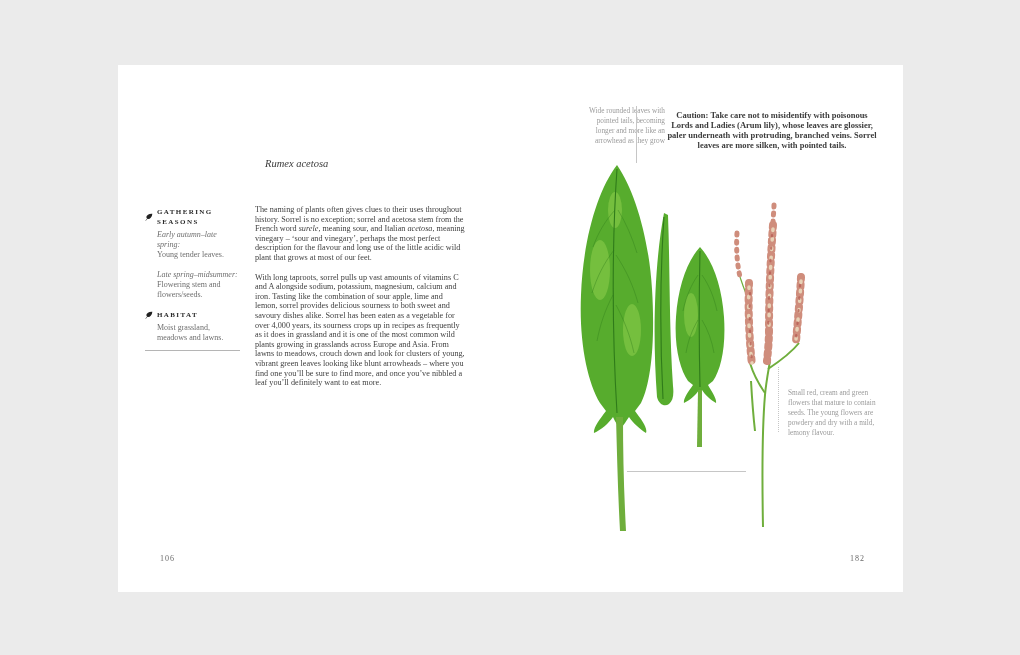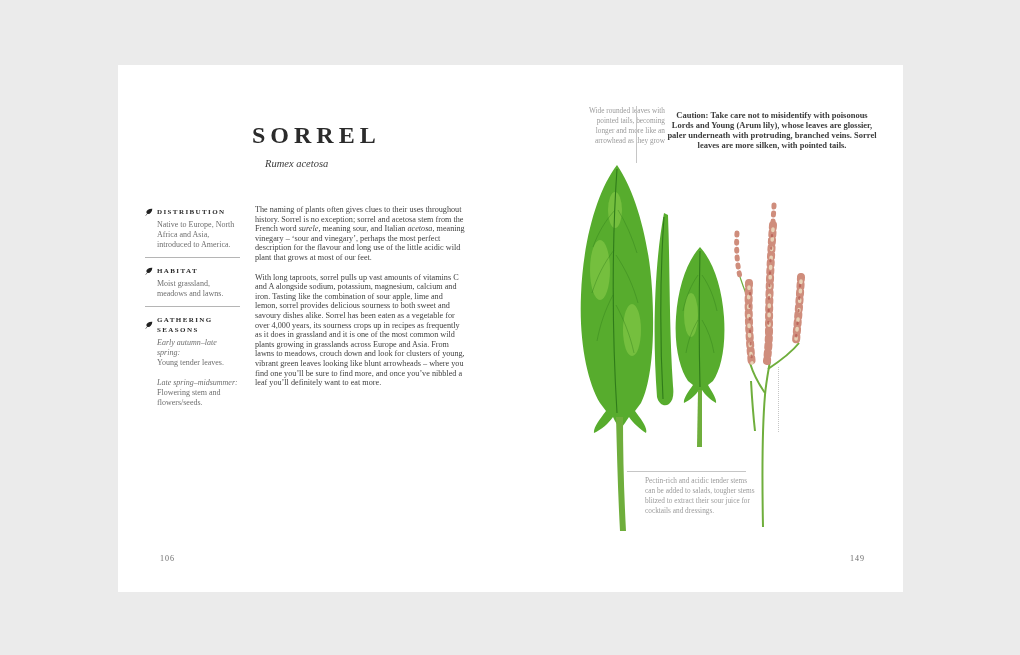--- a/index.html
+++ b/index.html
@@ -59,79 +59,67 @@
   .beads.sm{stroke-width:5;stroke-dasharray:2 6;}
   .beads2{stroke:var(--flower-cream,#ead9bd);stroke-width:3.5;fill:none;stroke-dasharray:1.5 8;stroke-linecap:round;opacity:.9;}
   .beads3{stroke:var(--flower-red,#b65f55);stroke-width:2.2;fill:none;stroke-dasharray:1.5 11;stroke-linecap:round;opacity:.8;}
 </style>
 </head>
 <body>
 
 <div class="canvas">
   <div class="book">
 
-    <h1 class="abs title">SORREL</h1>
     <div class="abs latin">Rumex acetosa</div>
 
     <aside class="abs sidebar">
 
-      <div class="sb-section">
-        <div class="sb-head">
-          <svg class="leaf-glyph" viewBox="0 0 12 12">
-            <path d="M11,1 C6,0.6 2.6,2.8 2.1,5.8 C1.8,7.6 3,9 4.8,9 C8,9 10.6,5.6 11,1 Z" fill="#222"></path>
-            <path d="M1,11.5 C3,8.5 5.5,6 8.5,3.5" stroke="#222" stroke-width="0.9" fill="none"></path>
-          </svg>
-          <span class="txt">DISTRIBUTION</span>
-        </div>
-        <div class="sb-text">Native to Europe, North Africa and Asia, introduced to America.</div>
-        <hr class="sb-rule">
-      </div>
-
-      <div class="sb-section">
-        <div class="sb-head">
-          <svg class="leaf-glyph" viewBox="0 0 12 12">
-            <path d="M11,1 C6,0.6 2.6,2.8 2.1,5.8 C1.8,7.6 3,9 4.8,9 C8,9 10.6,5.6 11,1 Z" fill="#222"></path>
-            <path d="M1,11.5 C3,8.5 5.5,6 8.5,3.5" stroke="#222" stroke-width="0.9" fill="none"></path>
-          </svg>
-          <span class="txt">HABITAT</span>
-        </div>
-        <div class="sb-text">Moist grassland, meadows and lawns.</div>
-        <hr class="sb-rule">
-      </div>
 
       <div class="sb-section">
         <div class="sb-head">
           <svg class="leaf-glyph" viewBox="0 0 12 12">
             <path d="M11,1 C6,0.6 2.6,2.8 2.1,5.8 C1.8,7.6 3,9 4.8,9 C8,9 10.6,5.6 11,1 Z" fill="#222"></path>
             <path d="M1,11.5 C3,8.5 5.5,6 8.5,3.5" stroke="#222" stroke-width="0.9" fill="none"></path>
           </svg>
           <span class="txt">GATHERING SEASONS</span>
         </div>
         <div class="sb-text">
           <div class="sb-entry">
             <span class="sb-season">Early autumn–late spring:</span>
             <span>Young tender leaves.</span>
           </div>
           <div class="sb-entry">
             <span class="sb-season">Late spring–midsummer:</span>
             <span>Flowering stem and flowers/seeds.</span>
           </div>
         </div>
       </div>
+
+      <div class="sb-section">
+        <div class="sb-head">
+          <svg class="leaf-glyph" viewBox="0 0 12 12">
+            <path d="M11,1 C6,0.6 2.6,2.8 2.1,5.8 C1.8,7.6 3,9 4.8,9 C8,9 10.6,5.6 11,1 Z" fill="#222"></path>
+            <path d="M1,11.5 C3,8.5 5.5,6 8.5,3.5" stroke="#222" stroke-width="0.9" fill="none"></path>
+          </svg>
+          <span class="txt">HABITAT</span>
+        </div>
+        <div class="sb-text">Moist grassland, meadows and lawns.</div>
+        <hr class="sb-rule">
+      </div>
     </aside>
 
     <div class="abs intro">
       <p><span>The naming of plants often gives clues to their uses throughout history. Sorrel is no exception; sorrel and acetosa stem from the French word </span><span class="it">surele</span><span>, meaning sour, and Italian </span><span class="it">acetosa</span><span>, meaning vinegary – ‘sour and vinegary’, perhaps the most perfect description for the flavour and long use of the little acidic wild plant that grows at most of our feet.</span></p>
       <p>With long taproots, sorrel pulls up vast amounts of vitamins C and A alongside sodium, potassium, magnesium, calcium and iron. Tasting like the combination of sour apple, lime and lemon, sorrel provides delicious sourness to both sweet and savoury dishes alike. Sorrel has been eaten as a vegetable for over 4,000 years, its sourness crops up in recipes as frequently as it does in grassland and it is one of the most common wild plants growing in grasslands across Europe and Asia. From lawns to meadows, crouch down and look for clusters of young, vibrant green leaves looking like blunt arrowheads – where you find one you’ll be sure to find more, and once you’ve nibbled a leaf you’ll definitely want to eat more.</p>
     </div>
 
     <div class="abs folio folio-left">106</div>
 
     <div class="abs caution">
-      <p>Caution: Take care not to misidentify with poisonous Lords and Young (Arum lily), whose leaves are glossier, paler underneath with protruding, branched veins. Sorrel leaves are more silken, with pointed tails.</p>
+      <p>Caution: Take care not to misidentify with poisonous Lords and Ladies (Arum lily), whose leaves are glossier, paler underneath with protruding, branched veins. Sorrel leaves are more silken, with pointed tails.</p>
     </div>
 
     <div class="abs note leaf-note">Wide rounded leaves with pointed tails, becoming longer and more like an arrowhead as they grow</div>
     <div class="abs vline vline-leaf"></div>
 
     <svg class="abs illo" viewBox="0 0 290 395">
 
       <g>
         <path class="blade" d="M57,10 C37,36 23,86 21,140 C19,186 27,226 40,248 L46,256 C40,264 33,273 34,278 C41,275 49,268 53,262 C55,267 58,271 61,273 C64,270 66,266 69,262 C73,268 80,274 86,278 C88,273 81,264 75,256 L81,248 C92,226 95,182 92,134 C89,84 75,36 57,10 Z"></path>
         <ellipse class="lt" cx="40" cy="115" rx="10" ry="30"></ellipse>
@@ -176,21 +164,21 @@
         <path class="beads sm" d="M177,78 C176,94 177,108 180,122"></path>
         <path class="beads2" d="M213,74 C211,100 209,138 209,176"></path>
         <path class="beads2" d="M189,132 C188,155 189,184 192,208"></path>
         <path class="beads2" d="M241,126 C240,145 238,166 236,184"></path>
         <path class="beads3" d="M212,80 C210,108 209,140 208,178"></path>
         <path class="beads3" d="M190,138 C189,160 190,186 192,206"></path>
         <path class="beads3" d="M240,130 C239,148 238,168 236,182"></path>
       </g>
     </svg>
 
+    <div class="abs note flower-note">Small red, cream and green flowers that mature to contain seeds. The young flowers are powdery and dry with a mild, lemony flavour.</div>
     <div class="abs vline vline-flower"></div>
 
     <div class="abs hline hline-stem"></div>
-    <div class="abs note stem-note">Pectin-rich and acidic tender stems can be added to salads, tougher stems blitzed to extract their sour juice for cocktails and dressings.</div>
 
-    <div class="abs folio folio-right">149</div>
+    <div class="abs folio folio-right">182</div>
 
   </div>
 </div>
 
 </body></html>

